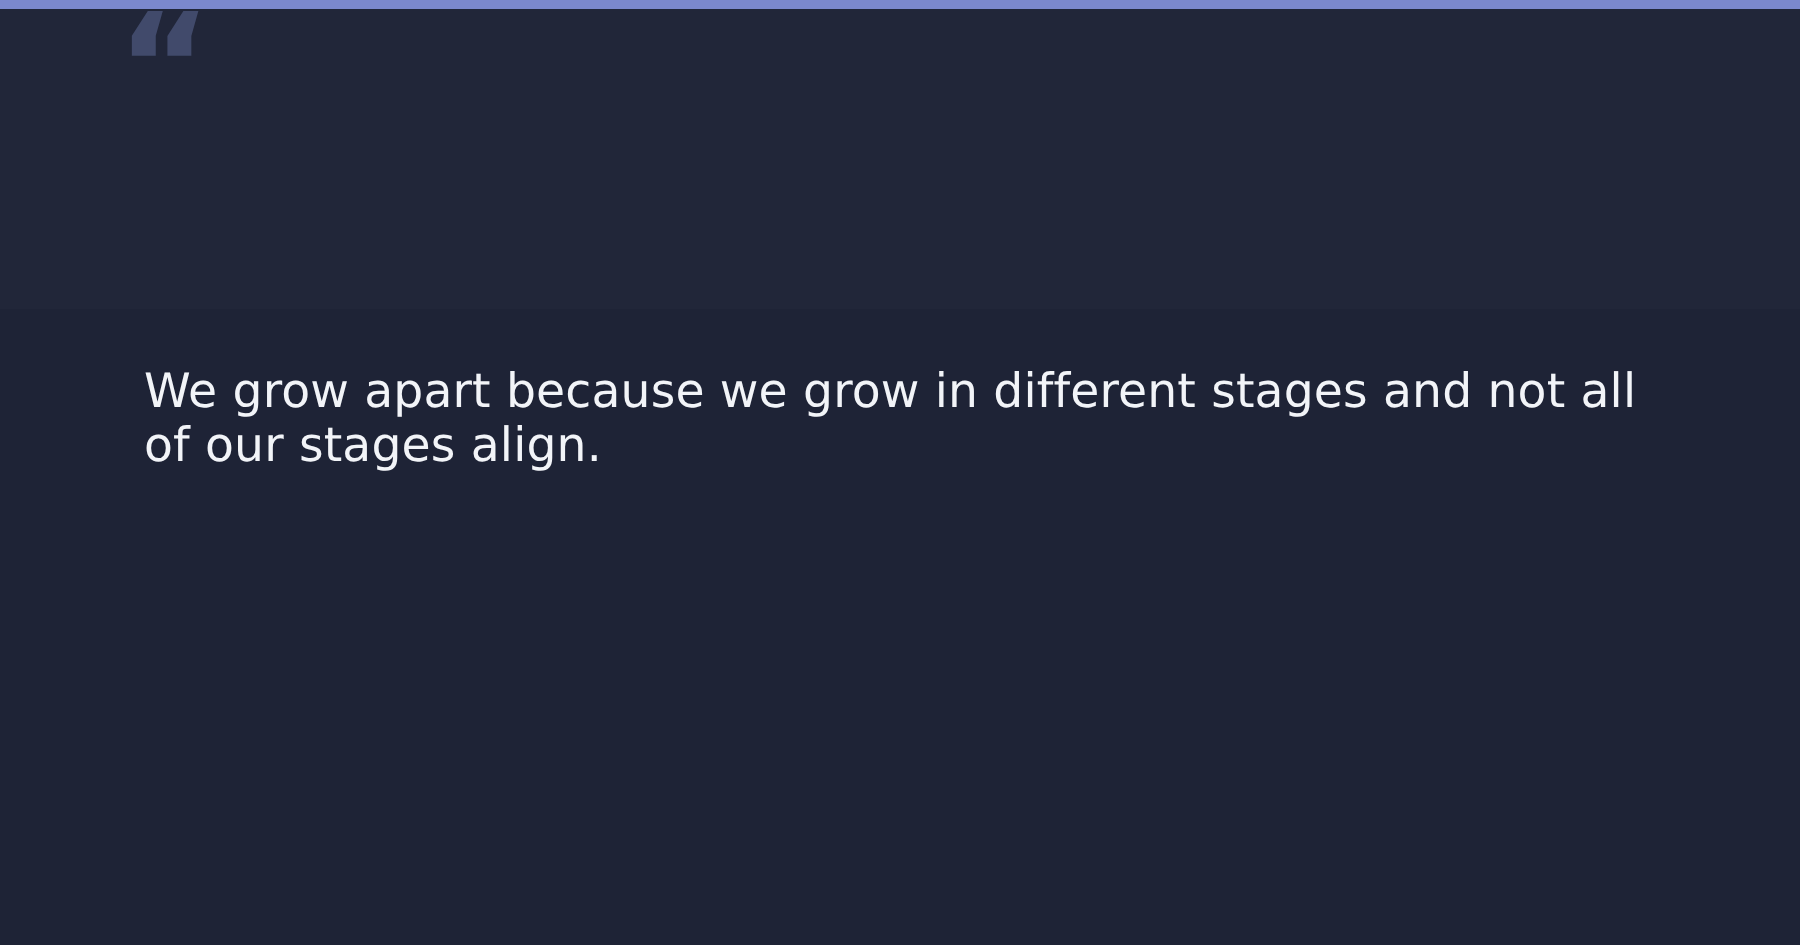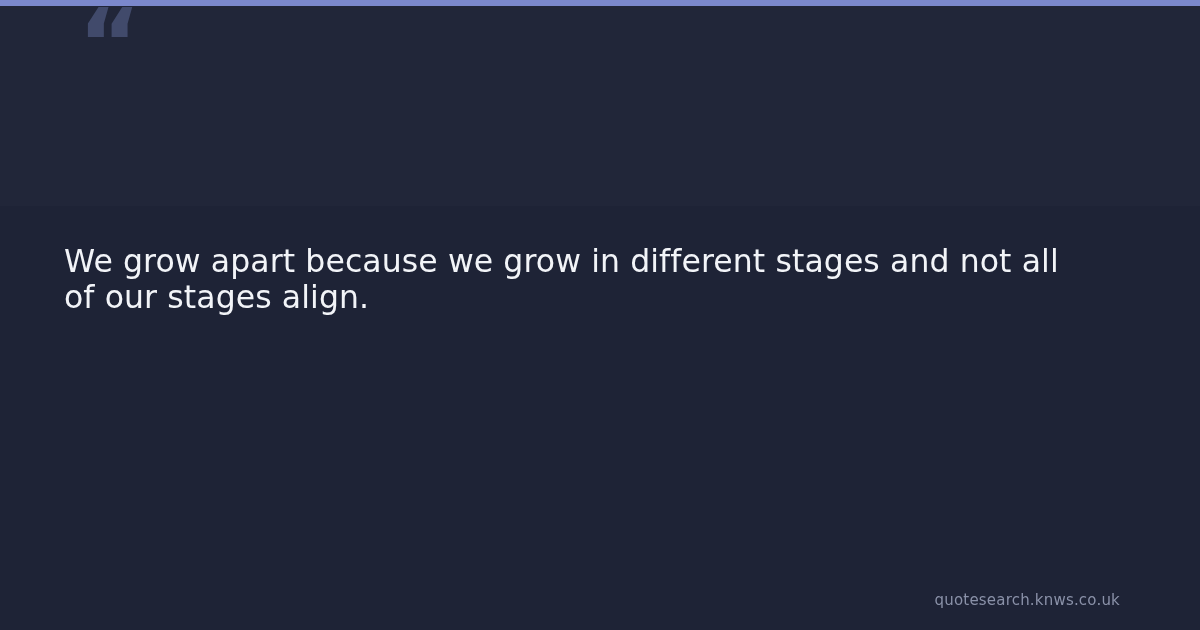--- a/index.html
+++ b/index.html
@@ -57,21 +57,21 @@
     font-size: 96px;
     font-weight: 700;
     line-height: 1;
     color: #414a6b;
     letter-spacing: -2px;
     user-select: none;
   }
 
   .quote-text {
     position: absolute;
-    left: 64px;
+    left: 96px;
     top: 243px;
     width: 1030px;
     margin: 0;
     font-size: 31.5px;
     line-height: 36px;
     font-weight: 400;
     color: #f2f4f8;
     letter-spacing: 0.1px;
   }
 
@@ -113,15 +113,14 @@
   <div class="bg-band"></div>
   <div class="bg-band-lower"></div>
 
   <div class="accent-bar"></div>
 
   <div class="quote-glyph">“</div>
 
   <p class="quote-text">We grow apart because we grow in different stages and not all of our stages align.</p>
 
 
-  <div class="watermark">quotesearch.knws.co.uk</div>
 
 </div>
 
 </body></html>

